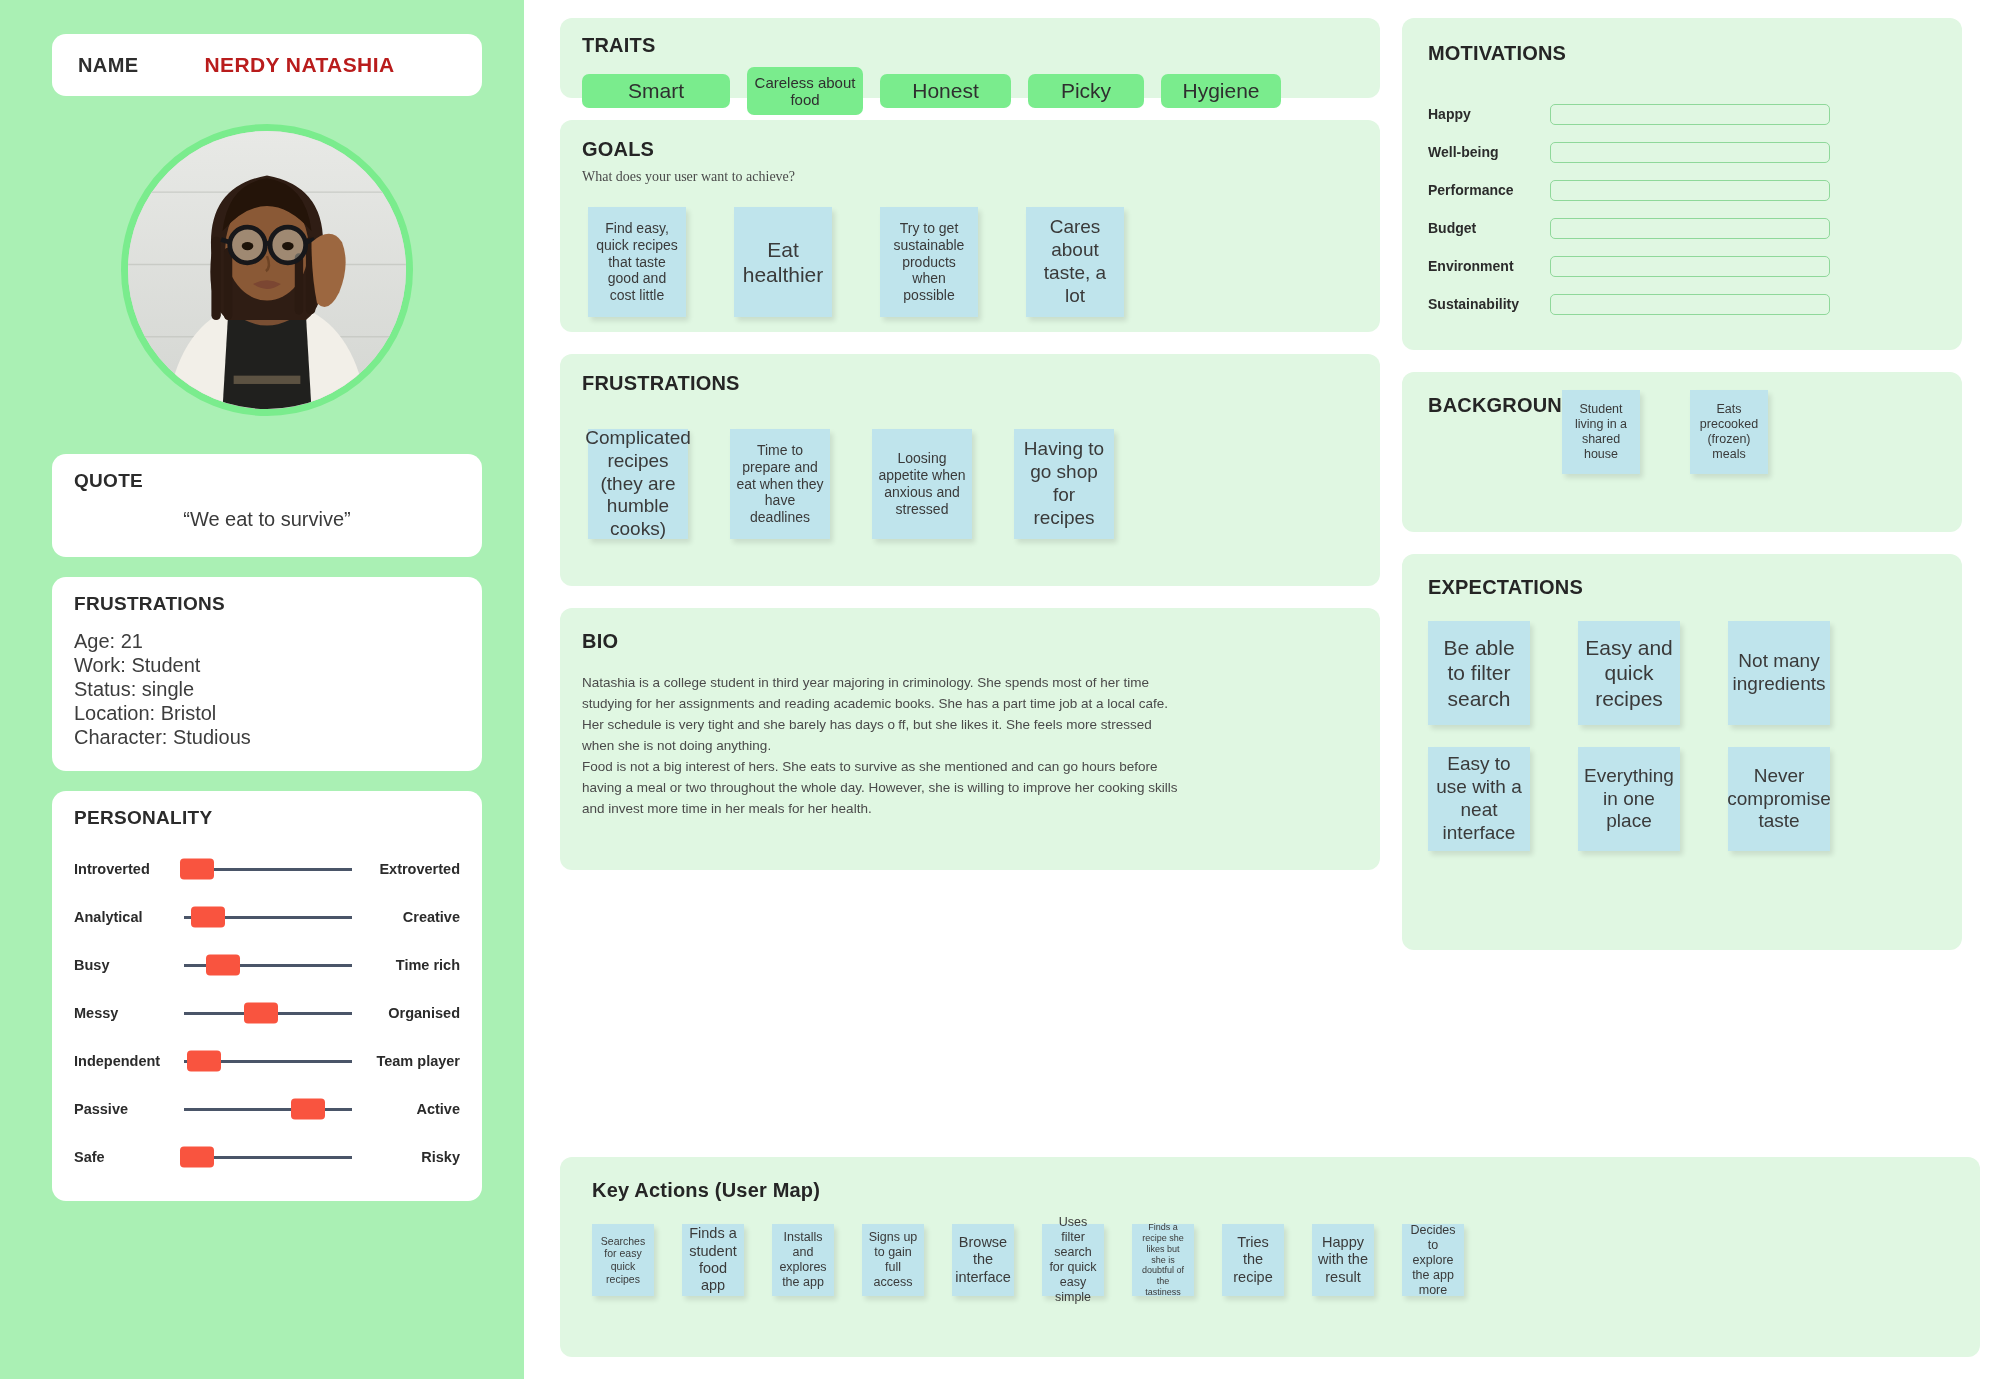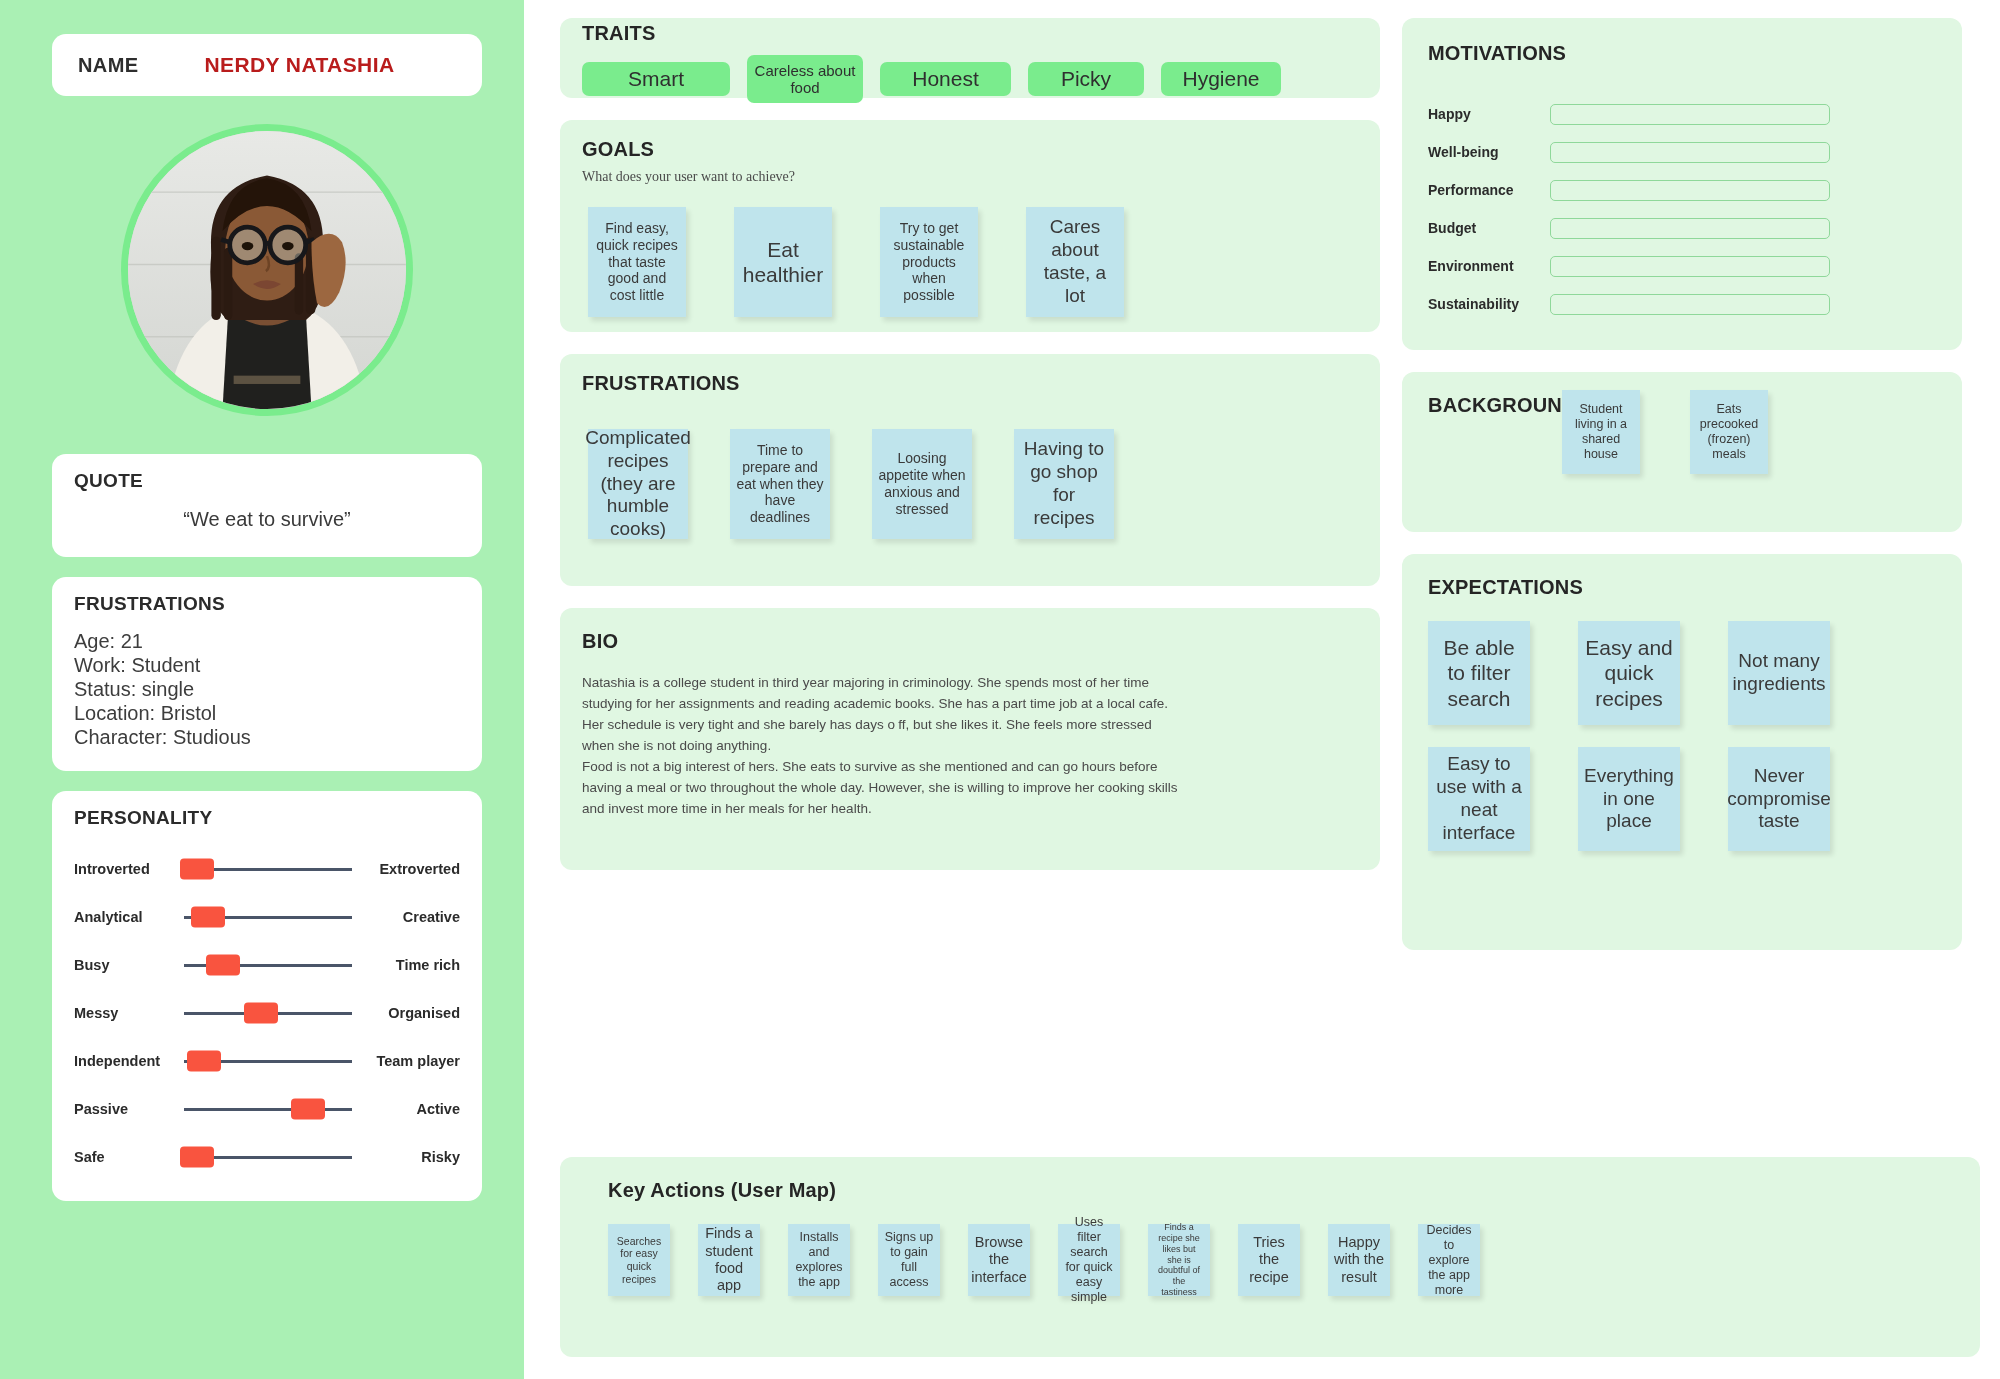--- a/index.html
+++ b/index.html
@@ -87,21 +87,21 @@
     background: #e0f7e2;
     border-radius: 12px;
     padding: 18px 22px 22px 22px;
   }
   .panel-title {
     font-size: 20px; font-weight: 700; color: #252525; letter-spacing: .2px;
   }
   .panel-sub { font-size: 14px; color: #4a4a4a; margin-top: 8px; font-weight: 300; font-family: Liberation Serif, serif; }
 
   
-  .traits-panel { height: 80px; padding-top: 4px; }
+  .traits-panel { height: 80px; padding-top: 16px; }
   .traits-row { display: flex; align-items: center; gap: 17px; margin-top: 10px; }
   .trait-chip {
     background: #7aec8d; border-radius: 7px;
     display: flex; align-items: center; justify-content: center;
     text-align: center; color: #2f2f2f; font-weight: 300;
   }
   .trait-chip.normal { height: 34px; font-size: 21px; }
   .trait-chip.tall { height: 48px; font-size: 15px; line-height: 1.15; }
   .t0 { width: 148px; }
   .t1 { width: 116px; }
@@ -155,21 +155,21 @@
   .exp-panel { margin-top: 22px; height: 396px; padding: 22px 26px; }
   .exp-grid { margin-top: 22px; display: flex; flex-direction: column; gap: 22px; }
   .exp-row { display: flex; gap: 48px; }
   .exp-row .note { width: 102px; height: 104px; }
 
   
   .ka-panel {
     position: absolute; left: 36px; bottom: 22px;
     width: 1420px; height: 200px;
     background: #e0f7e2; border-radius: 12px;
-    padding: 22px 0 0 48px;
+    padding: 22px 0 0 32px;
   }
   .ka-row { display: flex; align-items: center; gap: 28px; margin-top: 22px; }
   .ka-row .note { width: 62px; height: 72px; }
   .ka-xs { font-size: 10.5px; }
   .ka-s { font-size: 12.5px; }
   .ka-m { font-size: 14.5px; }
   .ka-xxs { font-size: 9px; }
 </style>
 </head>
 <body>

